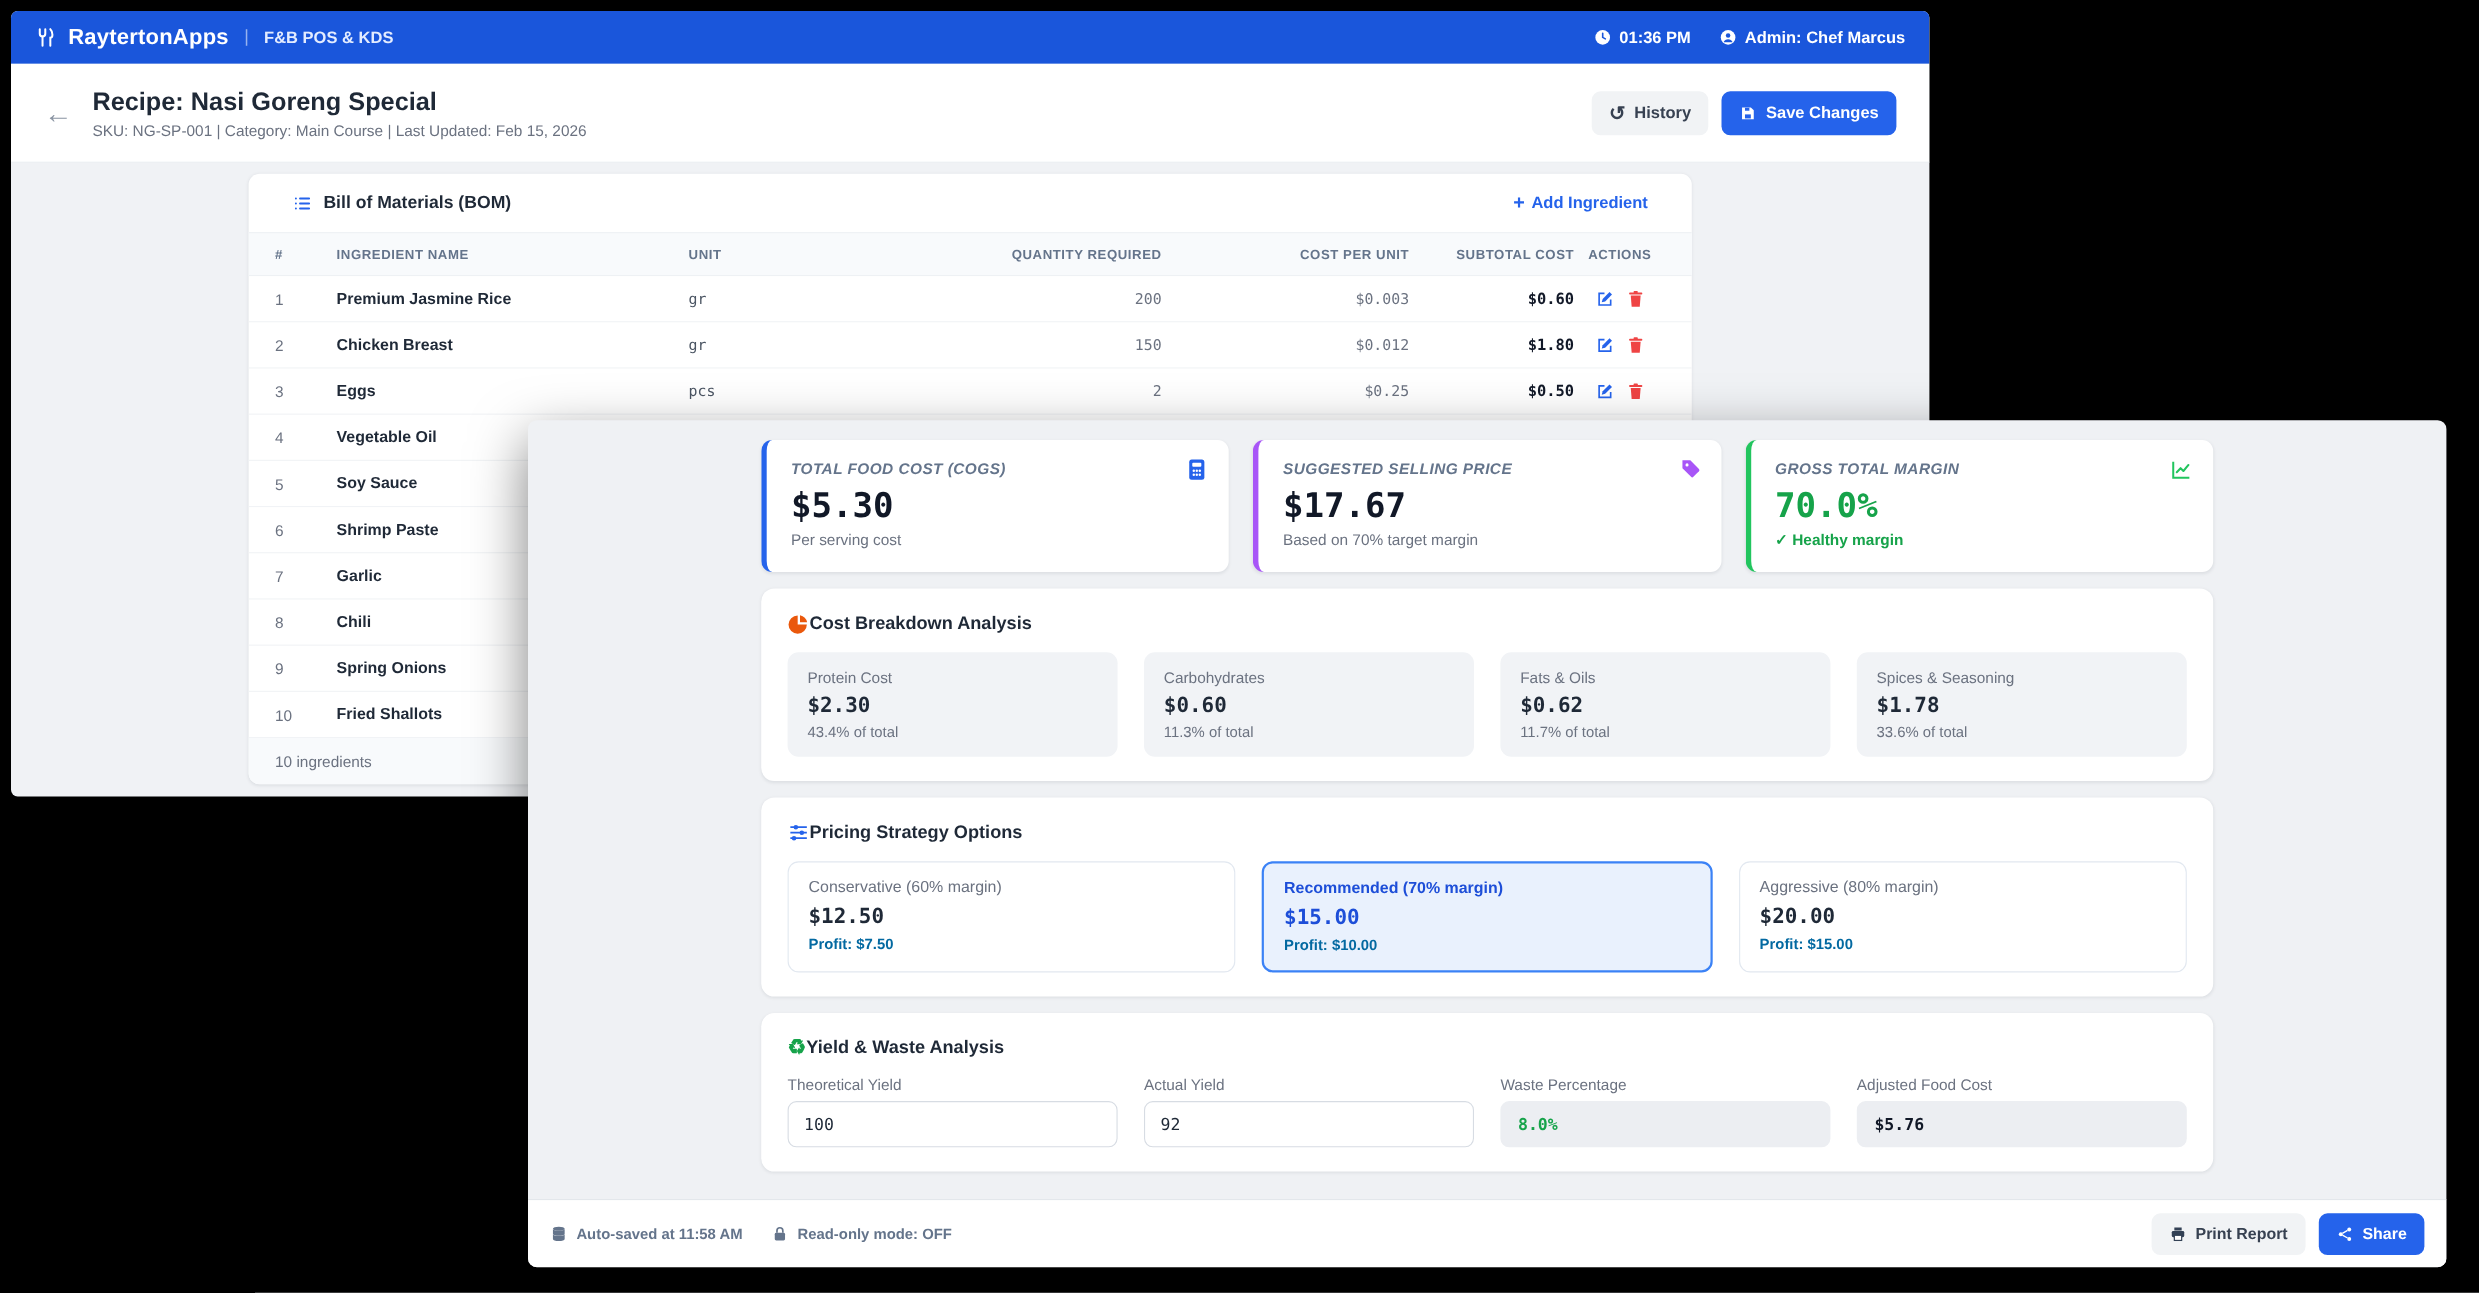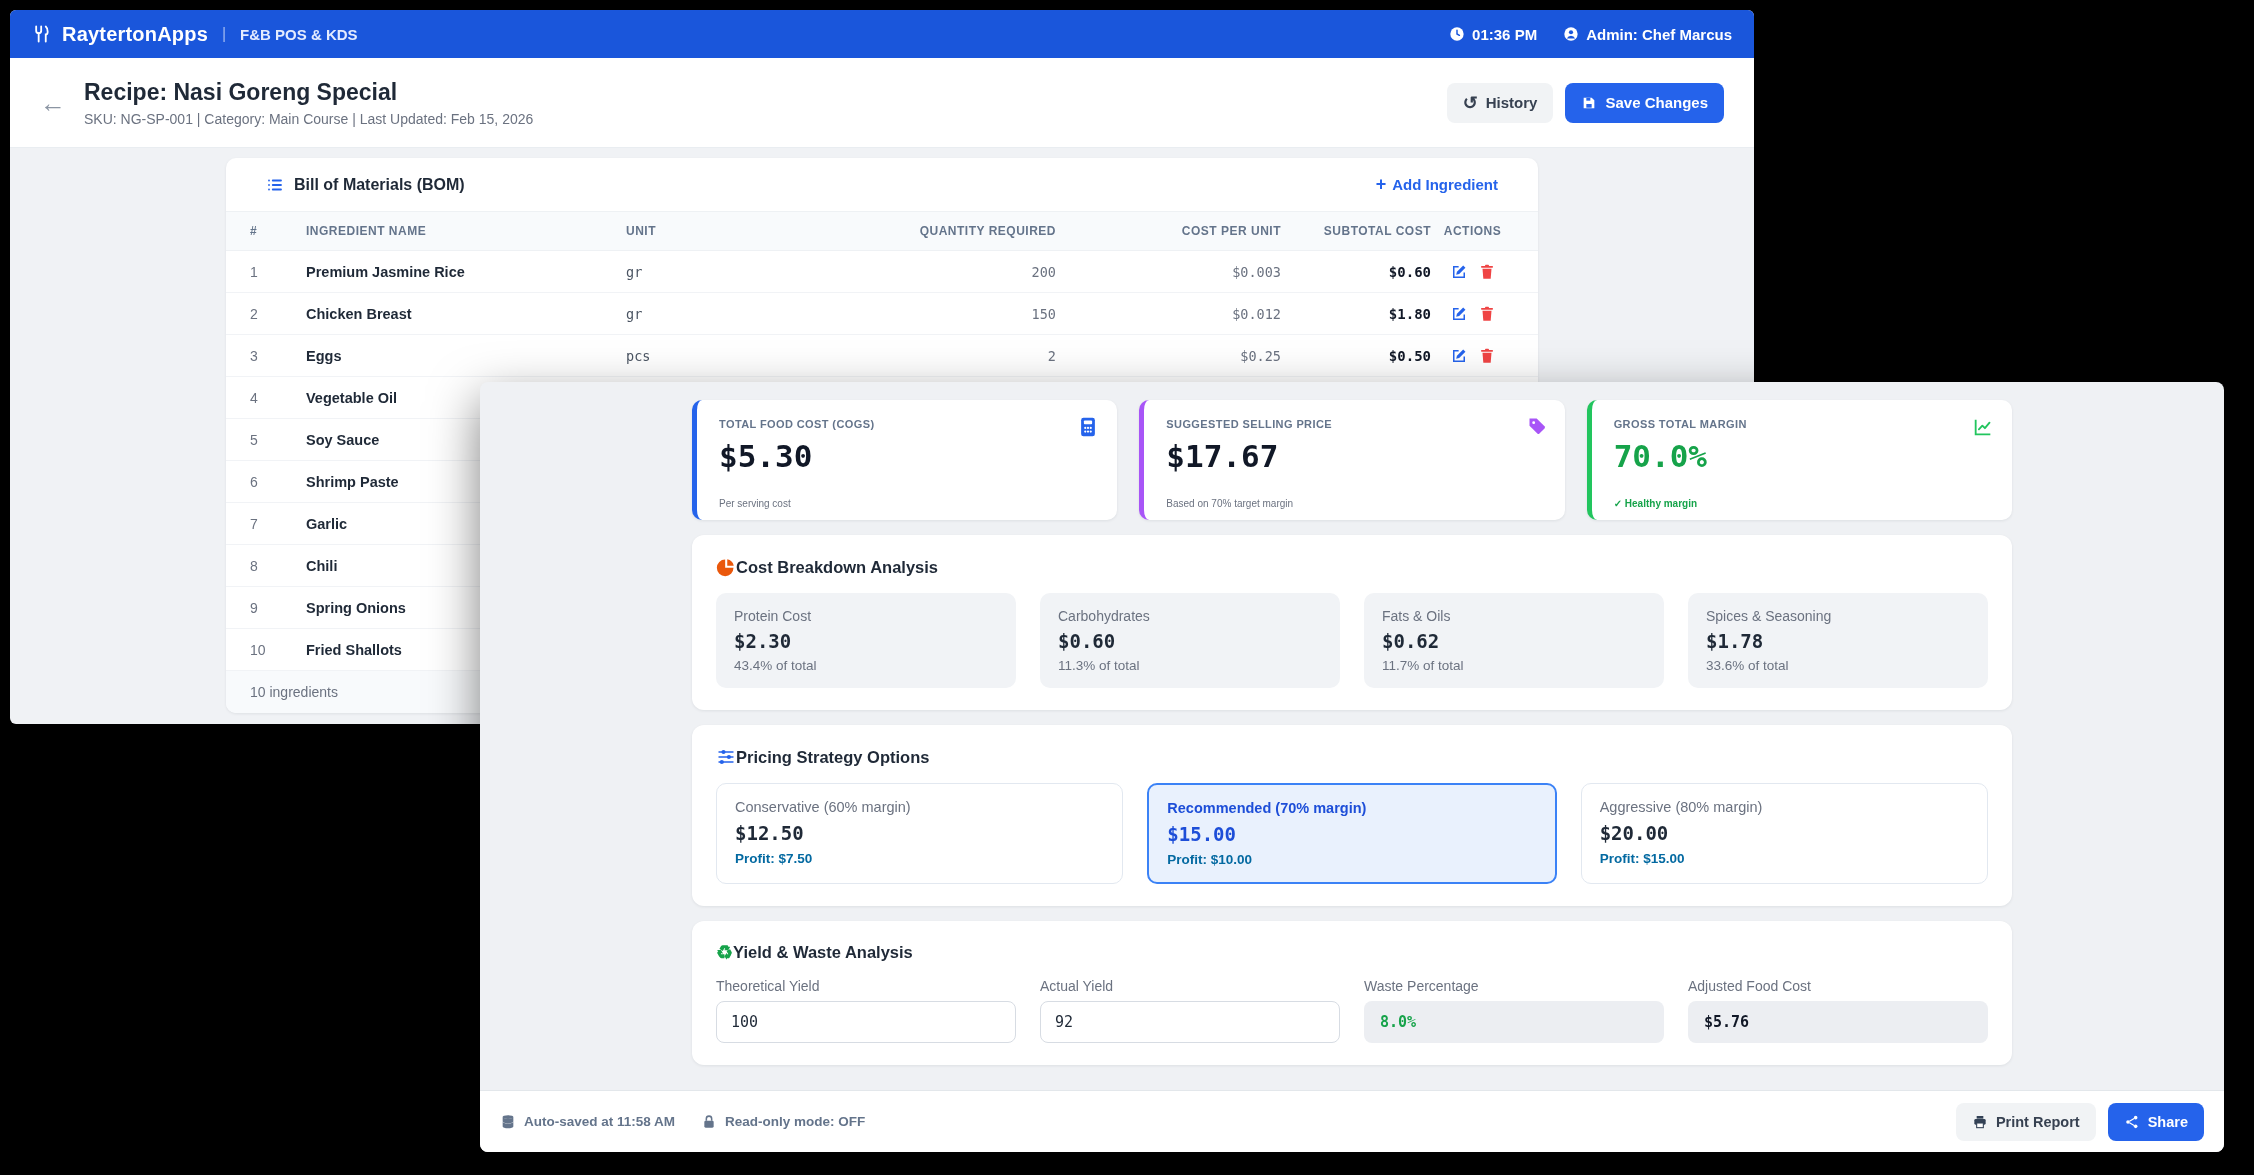--- a/index.html
+++ b/index.html
@@ -53,24 +53,24 @@
 
   
   .overlay-window { position:absolute; left:480px; top:382px; width:1744px; height:770px; background:#eff1f4; border-radius:8px; overflow:hidden; box-shadow:0 18px 50px rgba(0,0,0,.5); display:flex; flex-direction:column; }
   .ov-content { width:1320px; margin:0 auto; padding-top:18px; display:flex; flex-direction:column; gap:15px; }
 
   .stat-row { display:flex; gap:22px; }
   .stat-card { flex:1; background:#fff; border-radius:10px; box-shadow:0 1px 3px rgba(16,24,40,.08); padding:18px 22px 16px; position:relative; border-left:5px solid #000; height:120px; }
   .stat-card.accent-blue { border-left-color:#2563eb; }
   .stat-card.accent-purple { border-left-color:#a855f7; }
   .stat-card.accent-green { border-left-color:#22c55e; }
-  .stat-label { font-size:11px; font-weight:bold; color:#64748b; letter-spacing:.4px; }
+  .stat-label { font-size:14px; font-weight:bold; color:#64748b; letter-spacing:.4px;font-style:italic; }
   .stat-value { font-family:"DejaVu Sans Mono", monospace; font-size:31px; font-weight:bold; color:#111827; margin-top:8px; }
   .stat-value.green { color:#16a34a; }
-  .stat-note { font-size:10px; color:#6b7280; margin-top:24px; }
+  .stat-note { font-size:14px; color:#6b7280; margin-top:4px; }
   .stat-note.green { color:#16a34a; font-weight:bold; }
   .stat-icon { position:absolute; top:16px; right:18px; }
 
   .section-card { background:#fff; border-radius:12px; box-shadow:0 1px 3px rgba(16,24,40,.08); padding:22px 24px; }
   .section-title { display:flex; align-items:center; font-size:16.5px; font-weight:bold; color:#1f2937; margin-bottom:16px; }
   .recycle-glyph { color:#16a34a; font-size:19px; line-height:1; }
 
   .tile-row { display:flex; gap:24px; }
   .bd-tile { flex:1; background:#f1f3f6; border-radius:10px; padding:15px 18px; }
   .bd-label { font-size:14px; color:#6b7280; }

